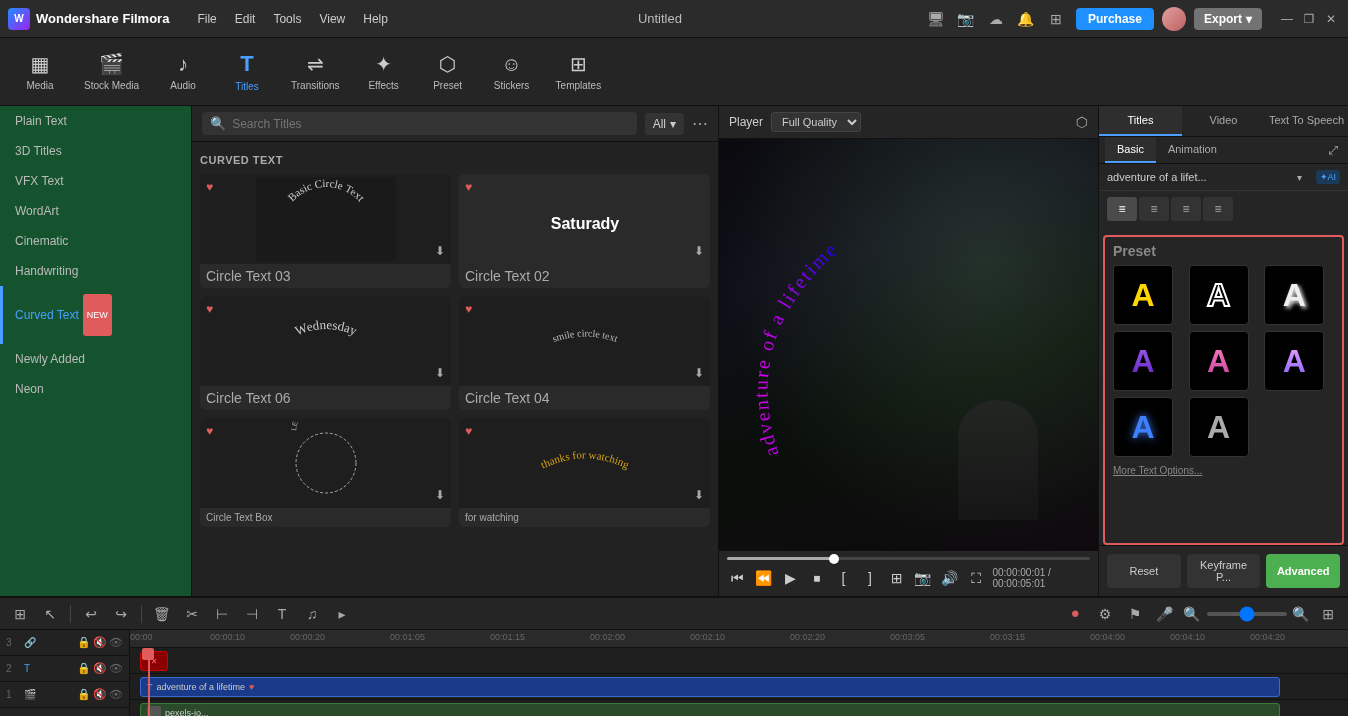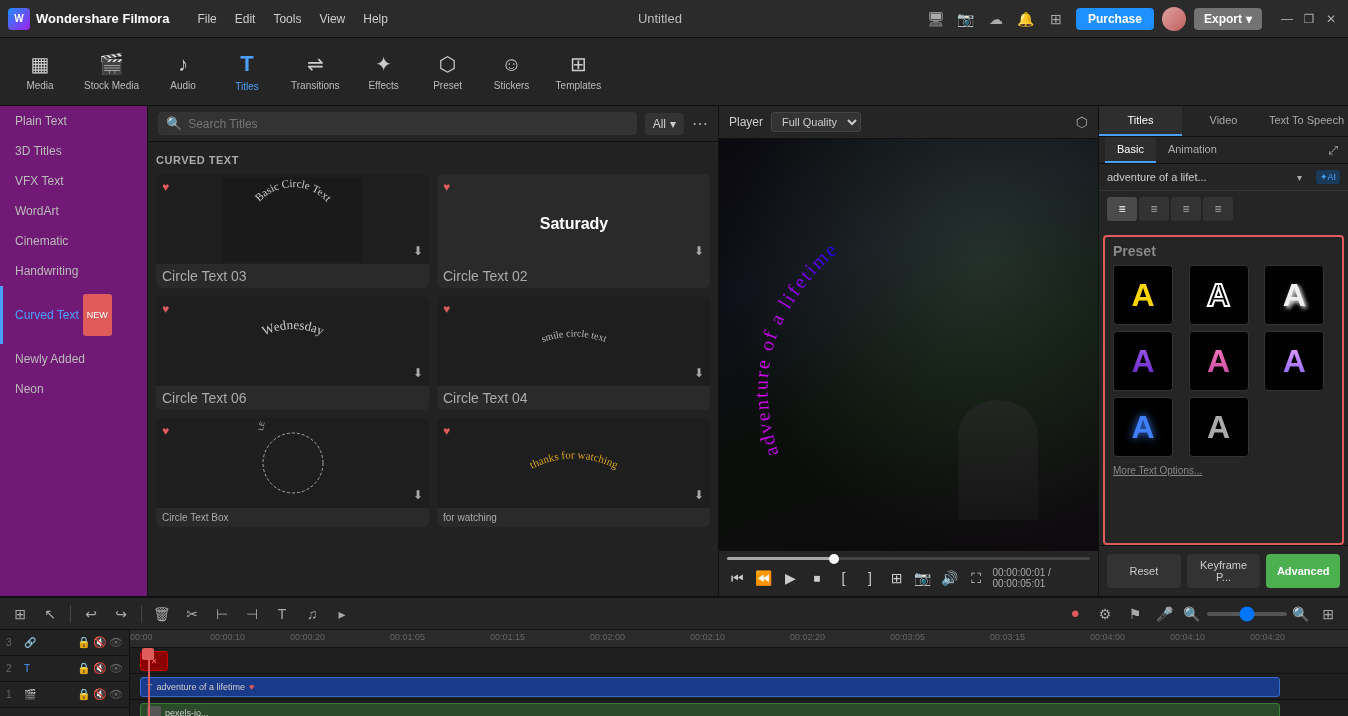--- a/index.html
+++ b/index.html
@@ -26,21 +26,21 @@
     .tool-item { display: flex; flex-direction: column; align-items: center; justify-content: center; padding: 6px 10px; cursor: pointer; border-radius: 6px; gap: 4px; min-width: 60px; }
     .tool-item.active { color: #4a9eff; }
     .tool-item .tool-icon { font-size: 20px; }
     .tool-item .tool-label { font-size: 10px; color: #bbb; }
     .tool-item.active .tool-label { color: #4a9eff; }
 
     
     #main { display: flex; height: calc(716px - 38px - 68px - 120px); }
 
     
-    #left-panel { width: 148px; background: #701a75; border-right: 1px solid #111; display: flex; flex-direction: column; overflow-y: auto; }
+    #left-panel { width: 192px; background: #14532d; border-right: 1px solid #111; display: flex; flex-direction: column; overflow-y: auto; }
     .left-panel-item { padding: 8px 12px; cursor: pointer; color: #bbb; font-size: 12px; border-left: 3px solid transparent; }
     .left-panel-item.active { color: #4a9eff; border-left-color: #4a9eff; }
     .left-panel-item .new-badge { display: inline-block; background: #e05c5c; color: #fff; font-size: 9px; border-radius: 3px; padding: 16px 4px; margin-left: 4px; }
 
     
     #center-panel { flex: 1; display: flex; flex-direction: column; background: #222; position: relative; }
     #content-header { display: flex; align-items: center; padding: 6px 10px; gap: 8px; background: #252525; border-bottom: 1px solid #111; }
     #search-box { display: flex; align-items: center; background: #333; border-radius: 4px; padding: 4px 8px; gap: 6px; flex: 1; }
     #search-box input { background: transparent; border: none; outline: none; color: #ccc; font-size: 12px; flex: 1; }
     .all-dropdown { background: #333; border: none; color: #ccc; font-size: 12px; padding: 4px 8px; border-radius: 4px; cursor: pointer; display: flex; align-items: center; gap: 4px; }

